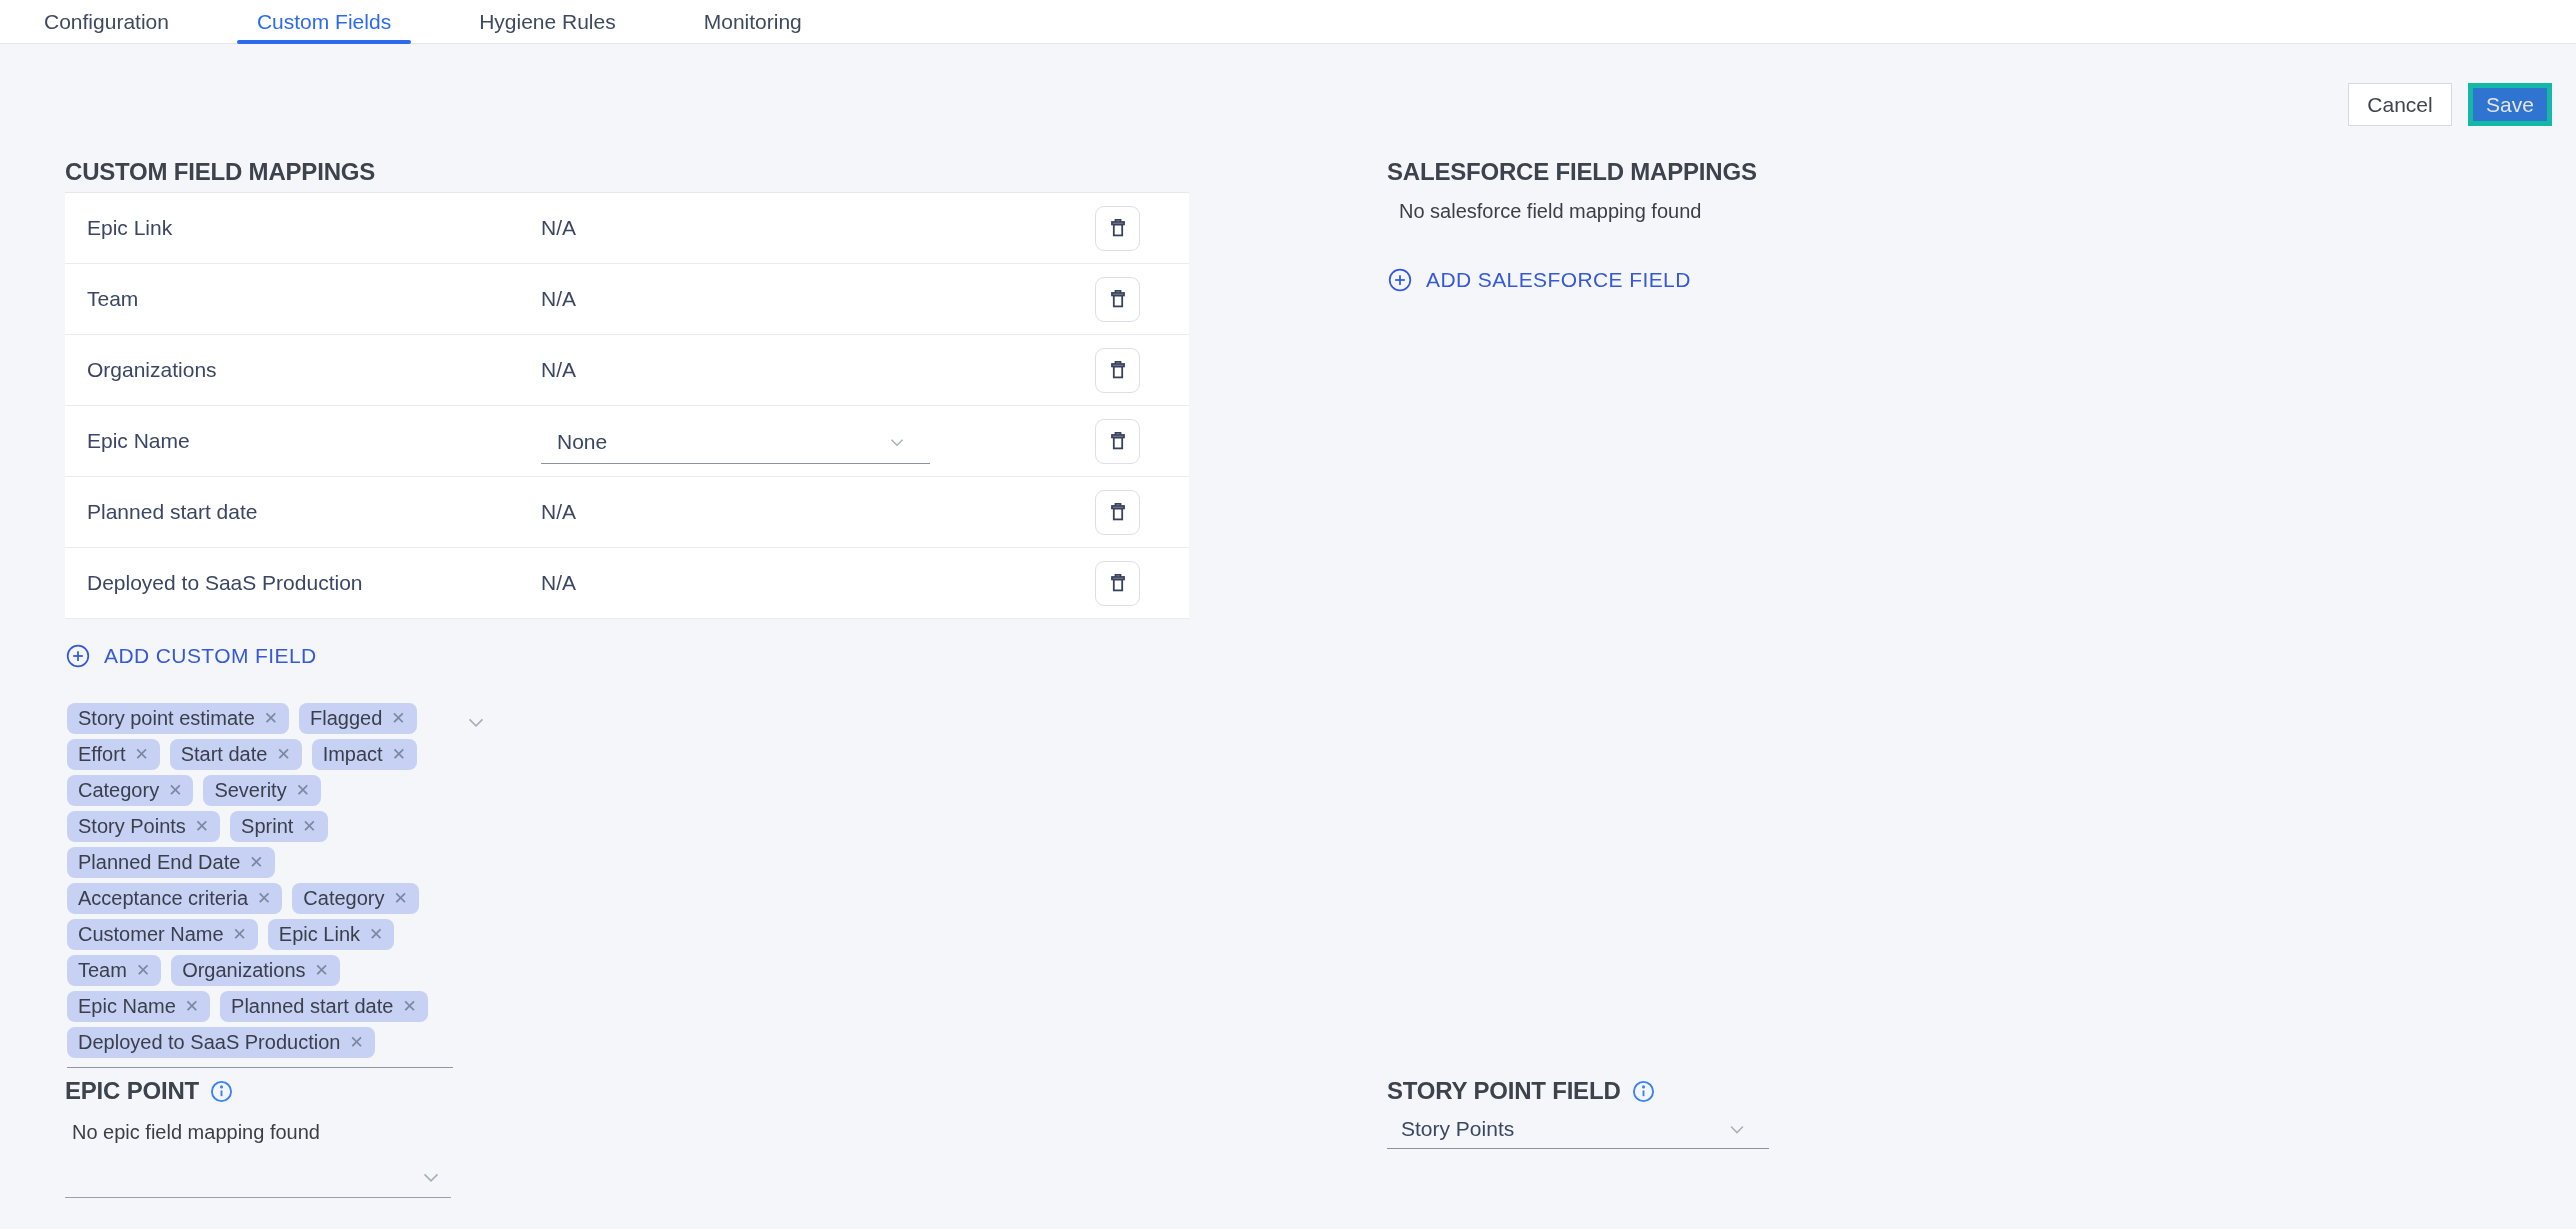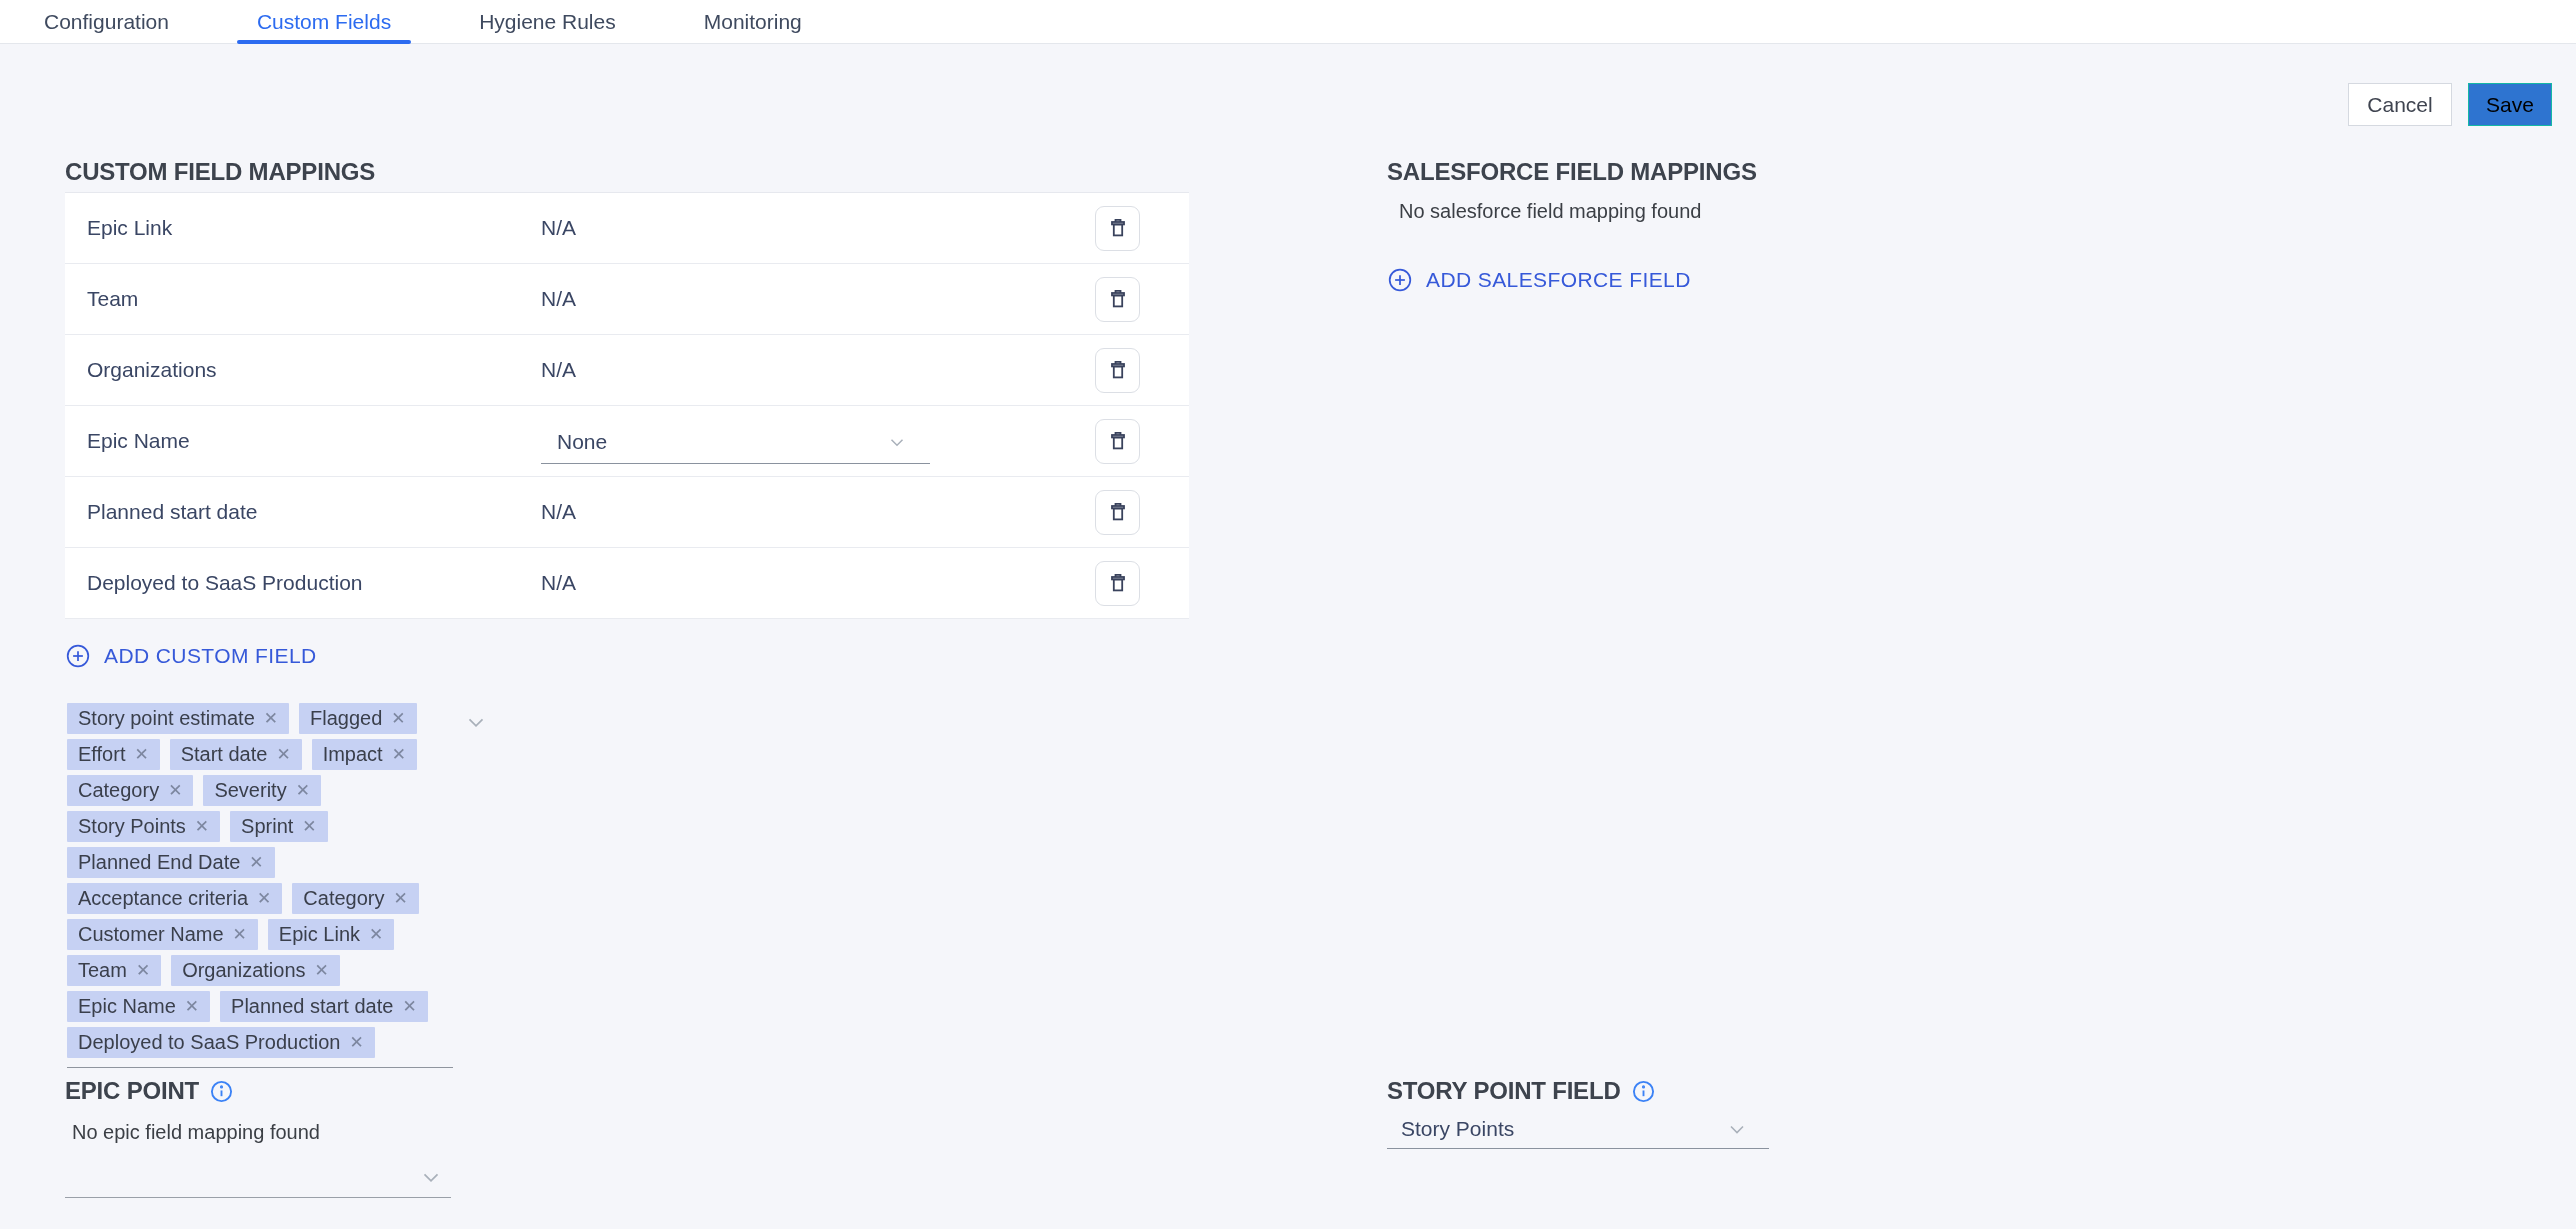--- a/index.html
+++ b/index.html
@@ -27,21 +27,21 @@
     height:4px; background:#2c6bf0; border-radius:3px;
   }
   
   .actions { position:absolute; top:83px; right:24px; display:flex; gap:16px; }
   .btn {
     height:43px; border-radius:0; font-size:21px; cursor:pointer;
     display:flex; align-items:center; justify-content:center;
     font-family:"Liberation Sans", sans-serif;
   }
   .btn-cancel { width:104px; background:#ffffff; border:1px solid #d5d9e0; color:#3f4450; }
-  .btn-save { width:84px; background:#2e74d0; border:1px solid #14b8a6; color:#000000; }
+  .btn-save { width:84px; background:#2e74d0; border:5px solid #14b8a6; color:#e5e5e5; }
   
   .section-title {
     font-size:24px; font-weight:700; color:#3d434d; letter-spacing:-0.2px;
     display:flex; align-items:center; gap:10px; height:28px;
   }
   .left-block { position:absolute; left:65px; top:158px; width:1124px; }
   .right-block { position:absolute; left:1387px; top:158px; width:1157px; }
   .title-wrap { padding-bottom:6px; border-bottom:1px solid #e6e8ee; }
   
   .map-row {
@@ -72,21 +72,21 @@
   }
   .left-block .add-link { margin-top:24px; }
   
   .chips-box {
     position:relative; width:386px; margin-top:30px; margin-left:2px;
     border-bottom:1px solid #8f959e; padding-bottom:1px;
   }
   .chip-row { display:flex; gap:10px; margin-bottom:5px; }
   .chip {
     display:inline-flex; align-items:center; height:31px; padding:0 11px;
-    background:#c6d1f3; border-radius:1px; font-size:20px; color:#3a3f4b;
+    background:#c6d1f3; border-radius:8px; font-size:20px; color:#3a3f4b;
     white-space:nowrap; cursor:pointer;
   }
   .chip .x { margin-left:9px; font-size:17px; color:#7d87a0; cursor:pointer; }
   .chips-chev { position:absolute; top:6px; right:-36px; }
   
   .bottom-left { position:absolute; left:65px; top:1077px; width:386px; }
   .bottom-right { position:absolute; left:1387px; top:1077px; width:382px; }
   .empty-msg { font-size:20px; color:#3b3f45; }
   .bottom-left .empty-msg { margin-top:16px; padding-left:7px; }
   .right-block .empty-msg { margin-top:14px; padding-left:12px; }

